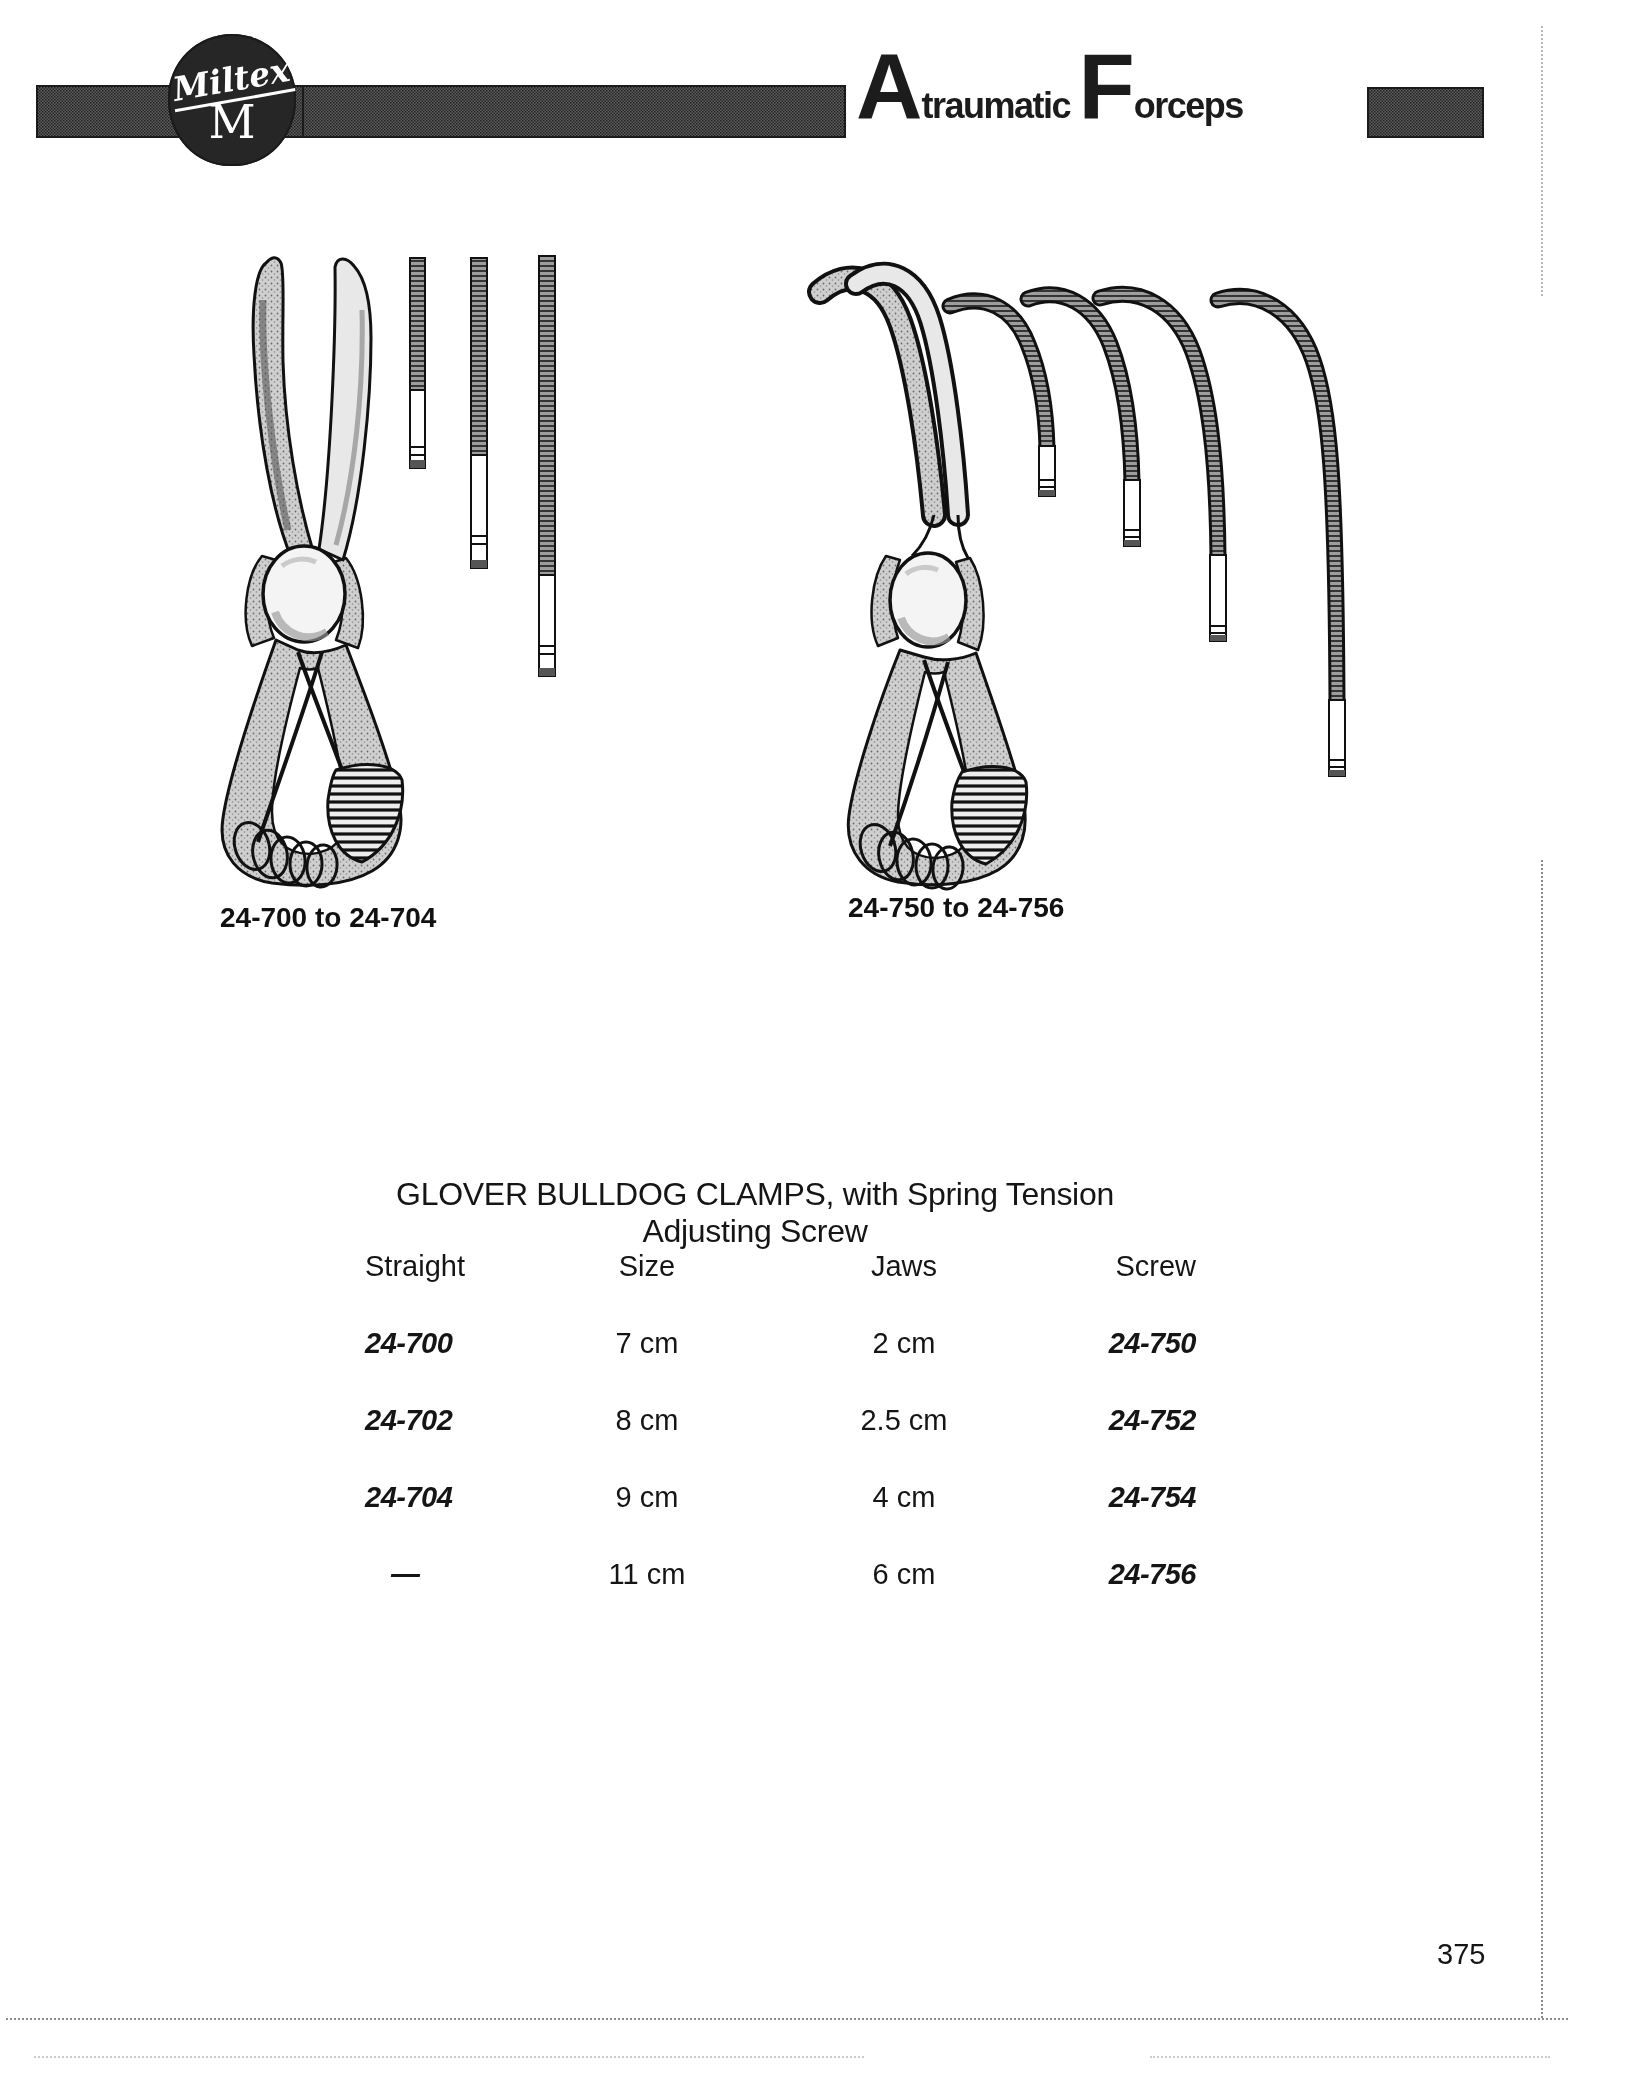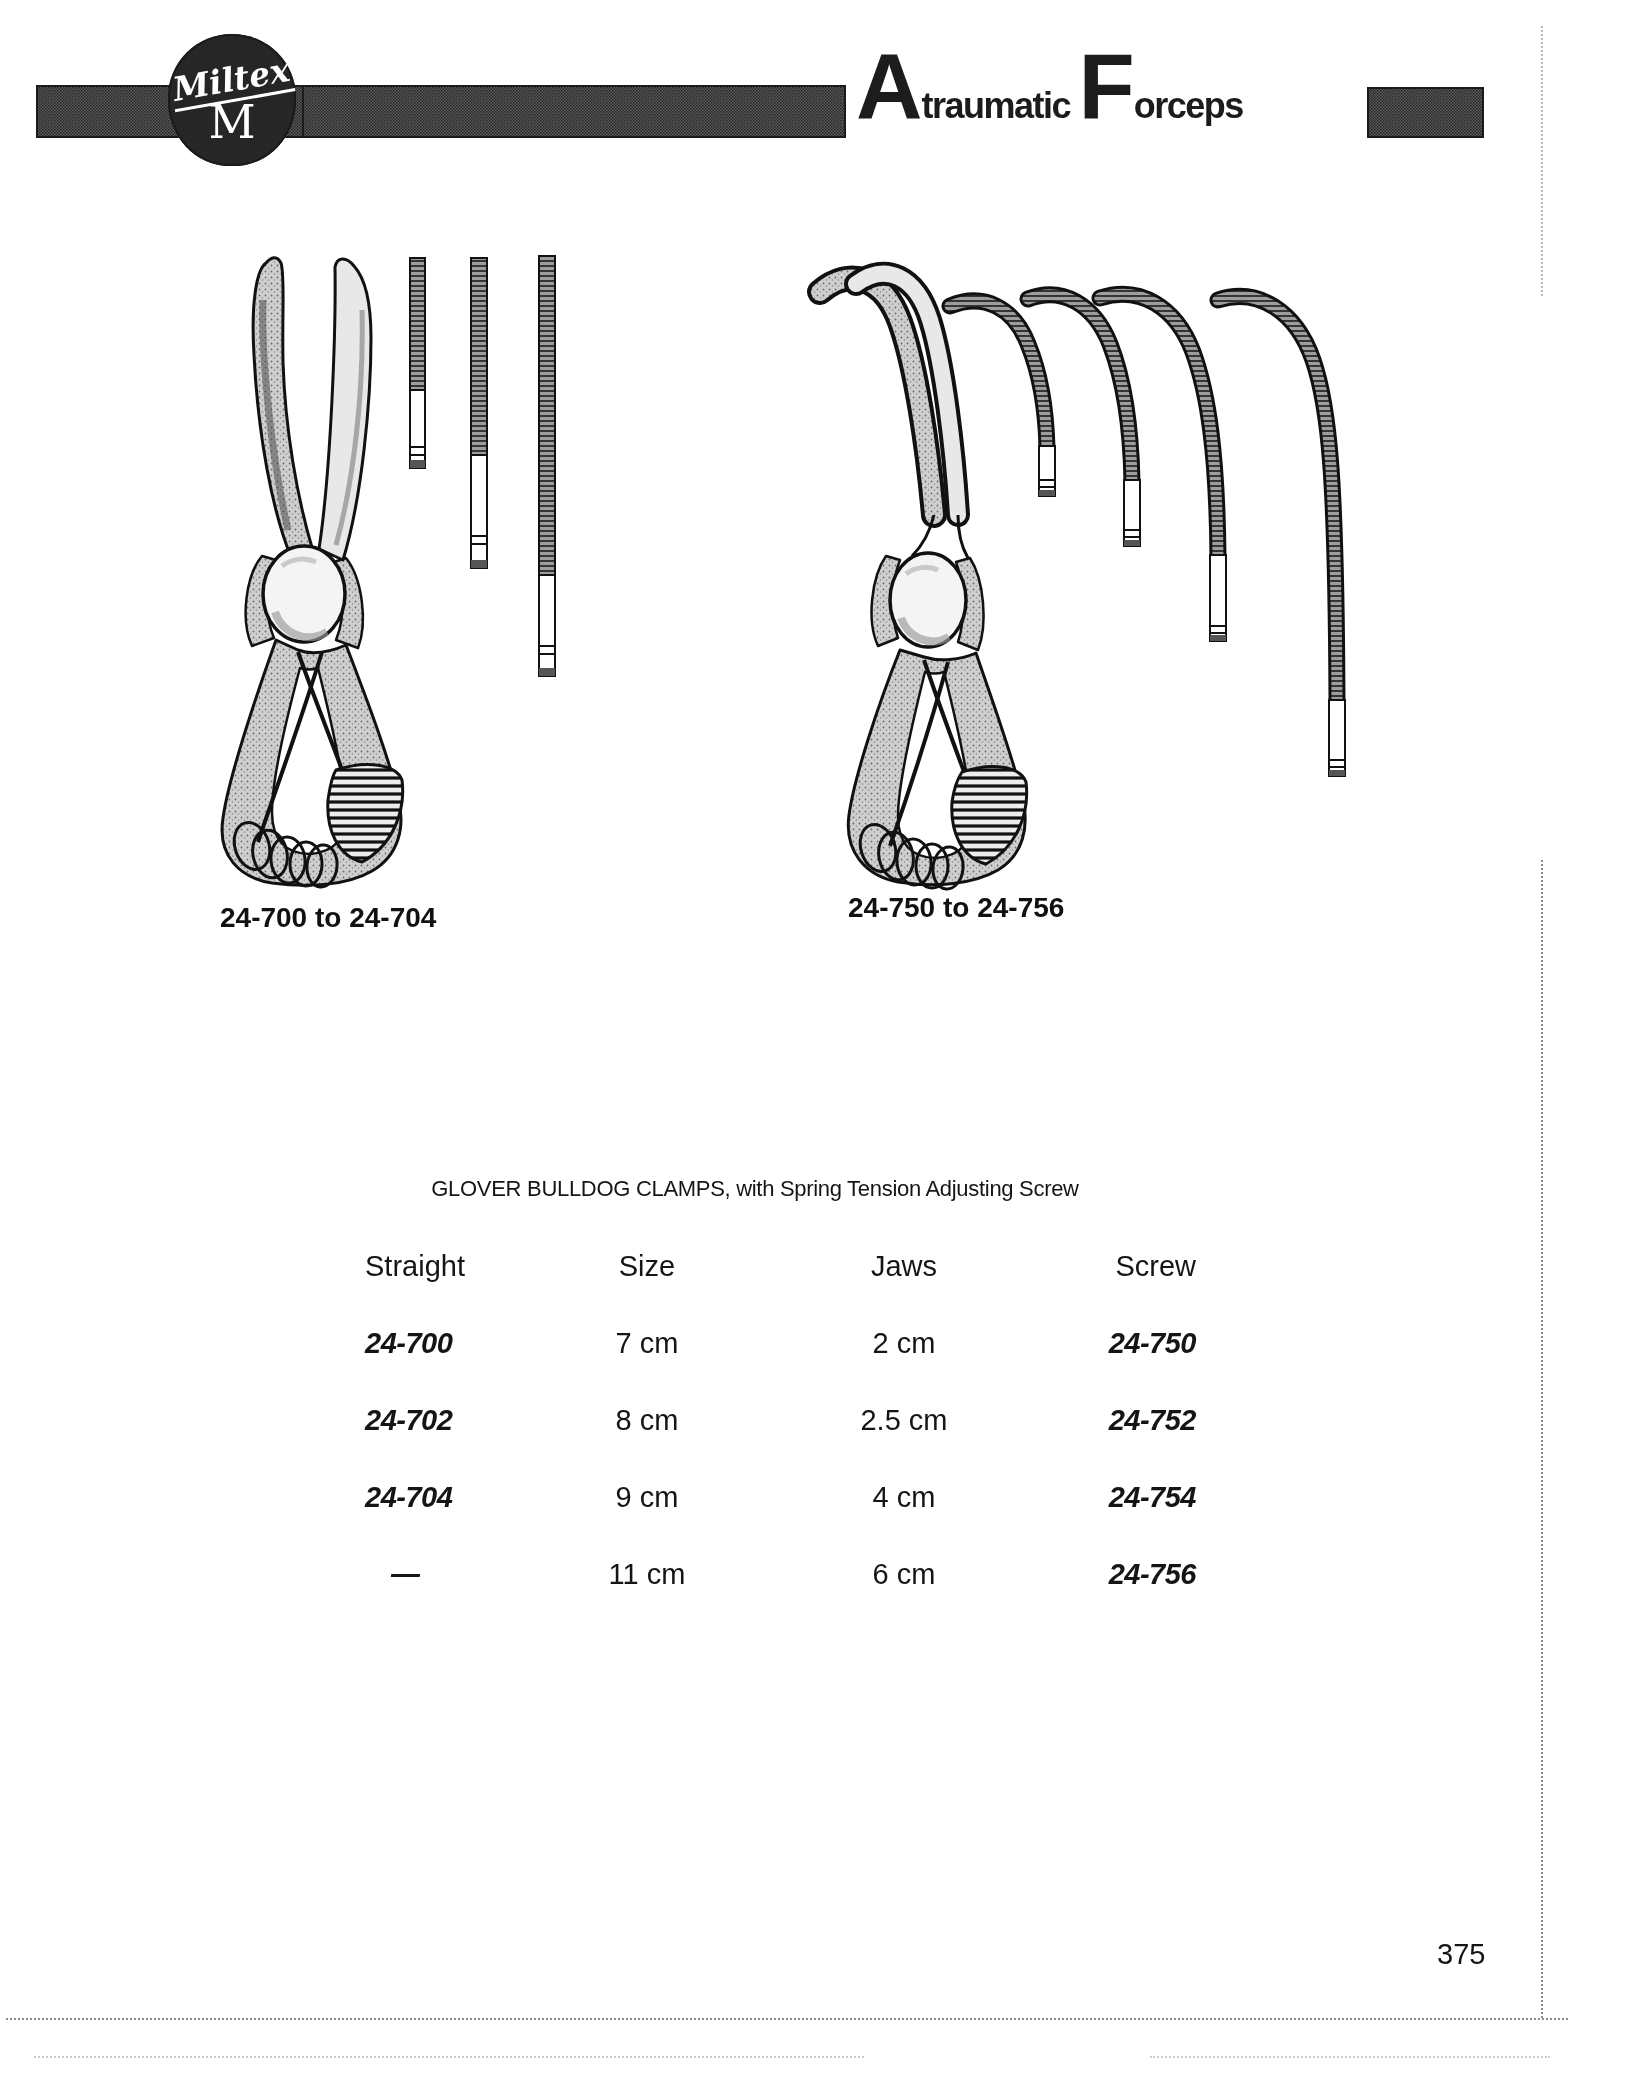--- a/index.html
+++ b/index.html
@@ -32,21 +32,21 @@
   
   .fig-caption{
     position:absolute;font-size:28px;font-weight:700;color:#111;letter-spacing:0;
     white-space:nowrap;
   }
   .cap-left{left:220px;top:892px;margin-top:10px;}
   .cap-right{left:848px;top:892px;}
   
   .tbl-title{
     position:absolute;left:350px;top:1176px;width:810px;text-align:center;
-    font-size:22px;letter-spacing:-.3px;color:#151515;
+    font-size:32px;letter-spacing:-.3px;color:#151515;
   }
   .tbl{
     position:absolute;left:365px;top:1236px;width:780px;
     display:grid;grid-template-columns:140px 250px 230px 160px;grid-auto-rows:60px;
     align-items:center;font-size:29px;color:#151515;gap:17px;
   }
   .c1{text-align:left}.c2{text-align:center}.c3{text-align:center}.c4{text-align:right}
   .cat{font-weight:700;letter-spacing:-.5px;font-style:italic;}
   .dash{padding-left:26px;}
   

